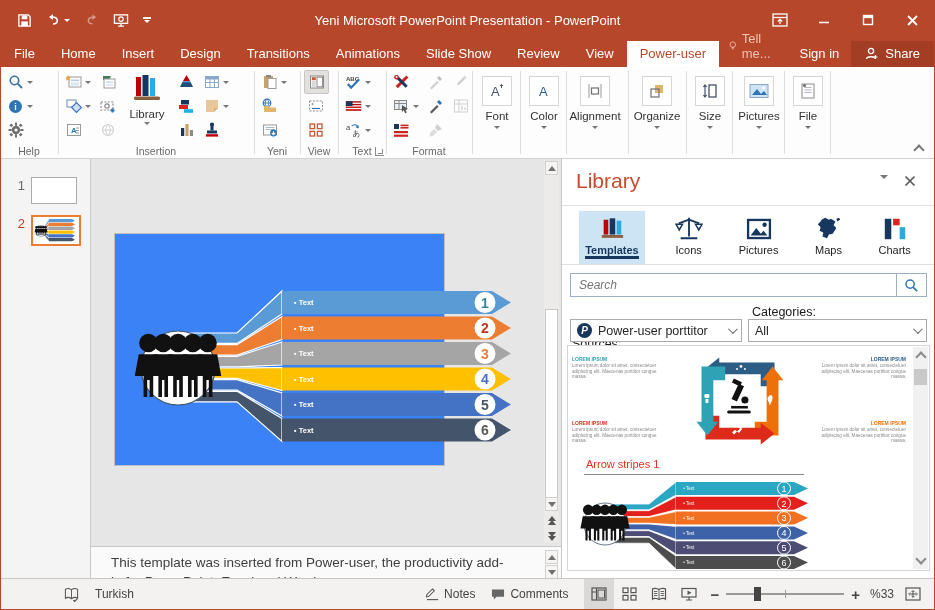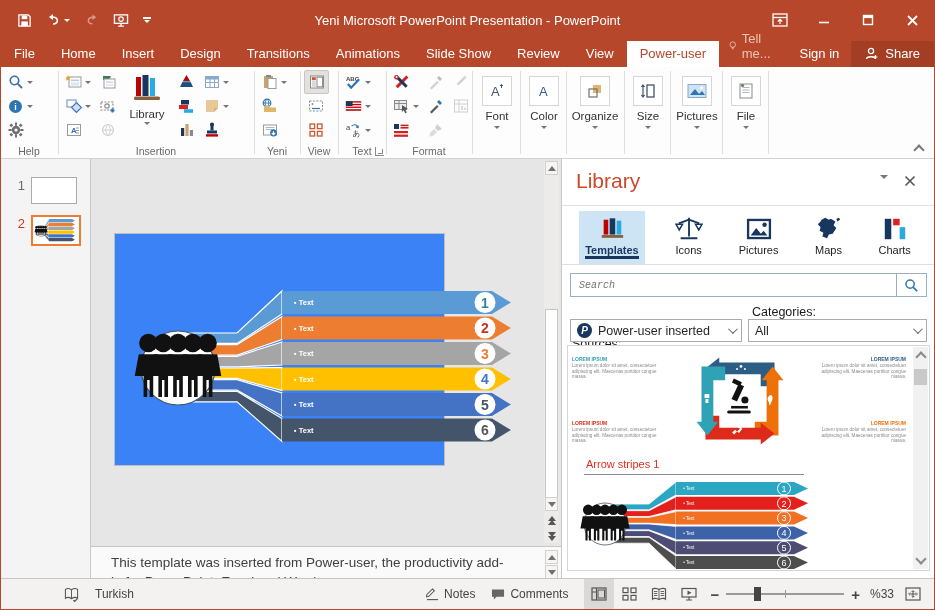--- a/index.html
+++ b/index.html
@@ -90,22 +90,22 @@
   #lib-caret { right:46px; }
   #lib-close { right:18px; }
   #lib-tabs { position:absolute; left:0; top:46px; width:100%; height:60px; border-top:1px solid #E0E0E0;
               border-bottom:1px solid #E0E0E0; display:flex; justify-content:center; gap:24px; padding-top:5px; }
   .ltab { display:flex; flex-direction:column; align-items:center; gap:2px; padding:3px 6px 0; font-size:11px; color:#222; }
   .ltab .lticon { height:28px; display:flex; align-items:flex-end; }
   .ltab.active { background:#CDE4F5; }
   .ltab.active .ltlabel { border-bottom:3px solid #17375E; font-weight:bold; color:#17375E; }
   #lib-search { position:absolute; left:8px; top:114px; width:357px; height:24px; border:1px solid #9AAFC4;
                 display:flex; align-items:center; }
-  #lib-search input { flex:1; border:none; outline:none; font-style:italic; color:#a21caf; font-size:10px;
-                      padding:0 8px; font-family:Liberation Mono, monospace; background:transparent; }
+  #lib-search input { flex:1; border:none; outline:none; font-style:italic; color:#a21caf; font-size:12px;
+                      padding:0 8px; font-family:Liberation Sans, sans-serif; background:transparent; }
   #search-btn { width:30px; height:100%; border-left:1px solid #9AAFC4; display:flex; align-items:center; justify-content:center; }
   .lib-lab { position:absolute; font-size:12.5px; color:#1a1a1a; }
   .dd { position:absolute; height:23px; border:1px solid #ABABAB; background:#fff; display:flex;
         align-items:center; padding:0 6px; gap:6px; font-size:12.5px; }
   .dd .ddcaret { margin-left:auto; width:7px; height:7px; border-right:1.5px solid #666; border-bottom:1.5px solid #666; transform:rotate(45deg) translateY(-2px); }
   #pu-logo { width:15px; height:15px; border-radius:50%; background:#17375E; color:#fff; font-size:10px;
              display:flex; align-items:center; justify-content:center; font-weight:bold; font-style:italic; flex:none; }
   #lib-list { position:absolute; left:5px; top:186px; width:363px; height:226px; border:1px solid #D5D5D5;
               overflow:hidden; background:#fff; }
   .lib-scroll { position:absolute; right:1px; top:1px; bottom:1px; width:15px; background:#F1F1F1; }
@@ -627,20 +627,32 @@
       </div>
     </div>
     <div class="rgroup" style="width:46px">
       <div class="largebtn">
         <span class="lbicon">
             <svg width="20" height="20" viewBox="0 0 20 20">
               <text x="5" y="15" font-size="13" fill="#2E5E8C">A</text>
             </svg>
           </span>
         <span>Color</span>
+        <span class="caret sm dark"></span>
+      </div>
+    </div>
+    <div class="rgroup" style="width:62px">
+      <div class="largebtn">
+        <span class="lbicon">
+            <svg width="20" height="20" viewBox="0 0 20 20">
+              <path d="M4 3 v14 M16 3 v14" stroke="#9a9a9a"></path>
+              <rect x="6.5" y="7" width="7" height="6" fill="none" stroke="#707070" stroke-width="1.2"></rect>
+            </svg>
+          </span>
+        <span>Alignment</span>
         <span class="caret sm dark"></span>
       </div>
     </div>
     <div class="rgroup" style="width:58px">
       <div class="largebtn">
         <span class="lbicon">
             <svg width="20" height="20" viewBox="0 0 20 20">
               <rect x="8" y="4" width="8" height="8" fill="#E0B66E"></rect>
               <rect x="4" y="8" width="8" height="8" fill="none" stroke="#707070" stroke-width="1.2"></rect>
             </svg>
@@ -901,21 +913,21 @@
               <path d="M9.9 9.9 L14 14" stroke="#2E75B6" stroke-width="1.8"></path>
             </svg>
         </span>
       </div>
 
       <span class="lib-lab" style="left:10px; top:146px;margin-top:32px;">Sources:</span>
       <span class="lib-lab" style="left:190px; top:146px;">Categories:</span>
 
       <div class="dd" style="left:8px; top:160px; width:172px;">
         <span id="pu-logo">P</span>
-        <span>Power-user inserted</span>
+        <span>Power-user porttitor</span>
         <span class="ddcaret"></span>
       </div>
       <div class="dd" style="left:186px; top:160px; width:179px;">
         <span>All</span>
         <span class="ddcaret"></span>
       </div>
 
       <div id="lib-list">
 
         <div id="tpl1">

